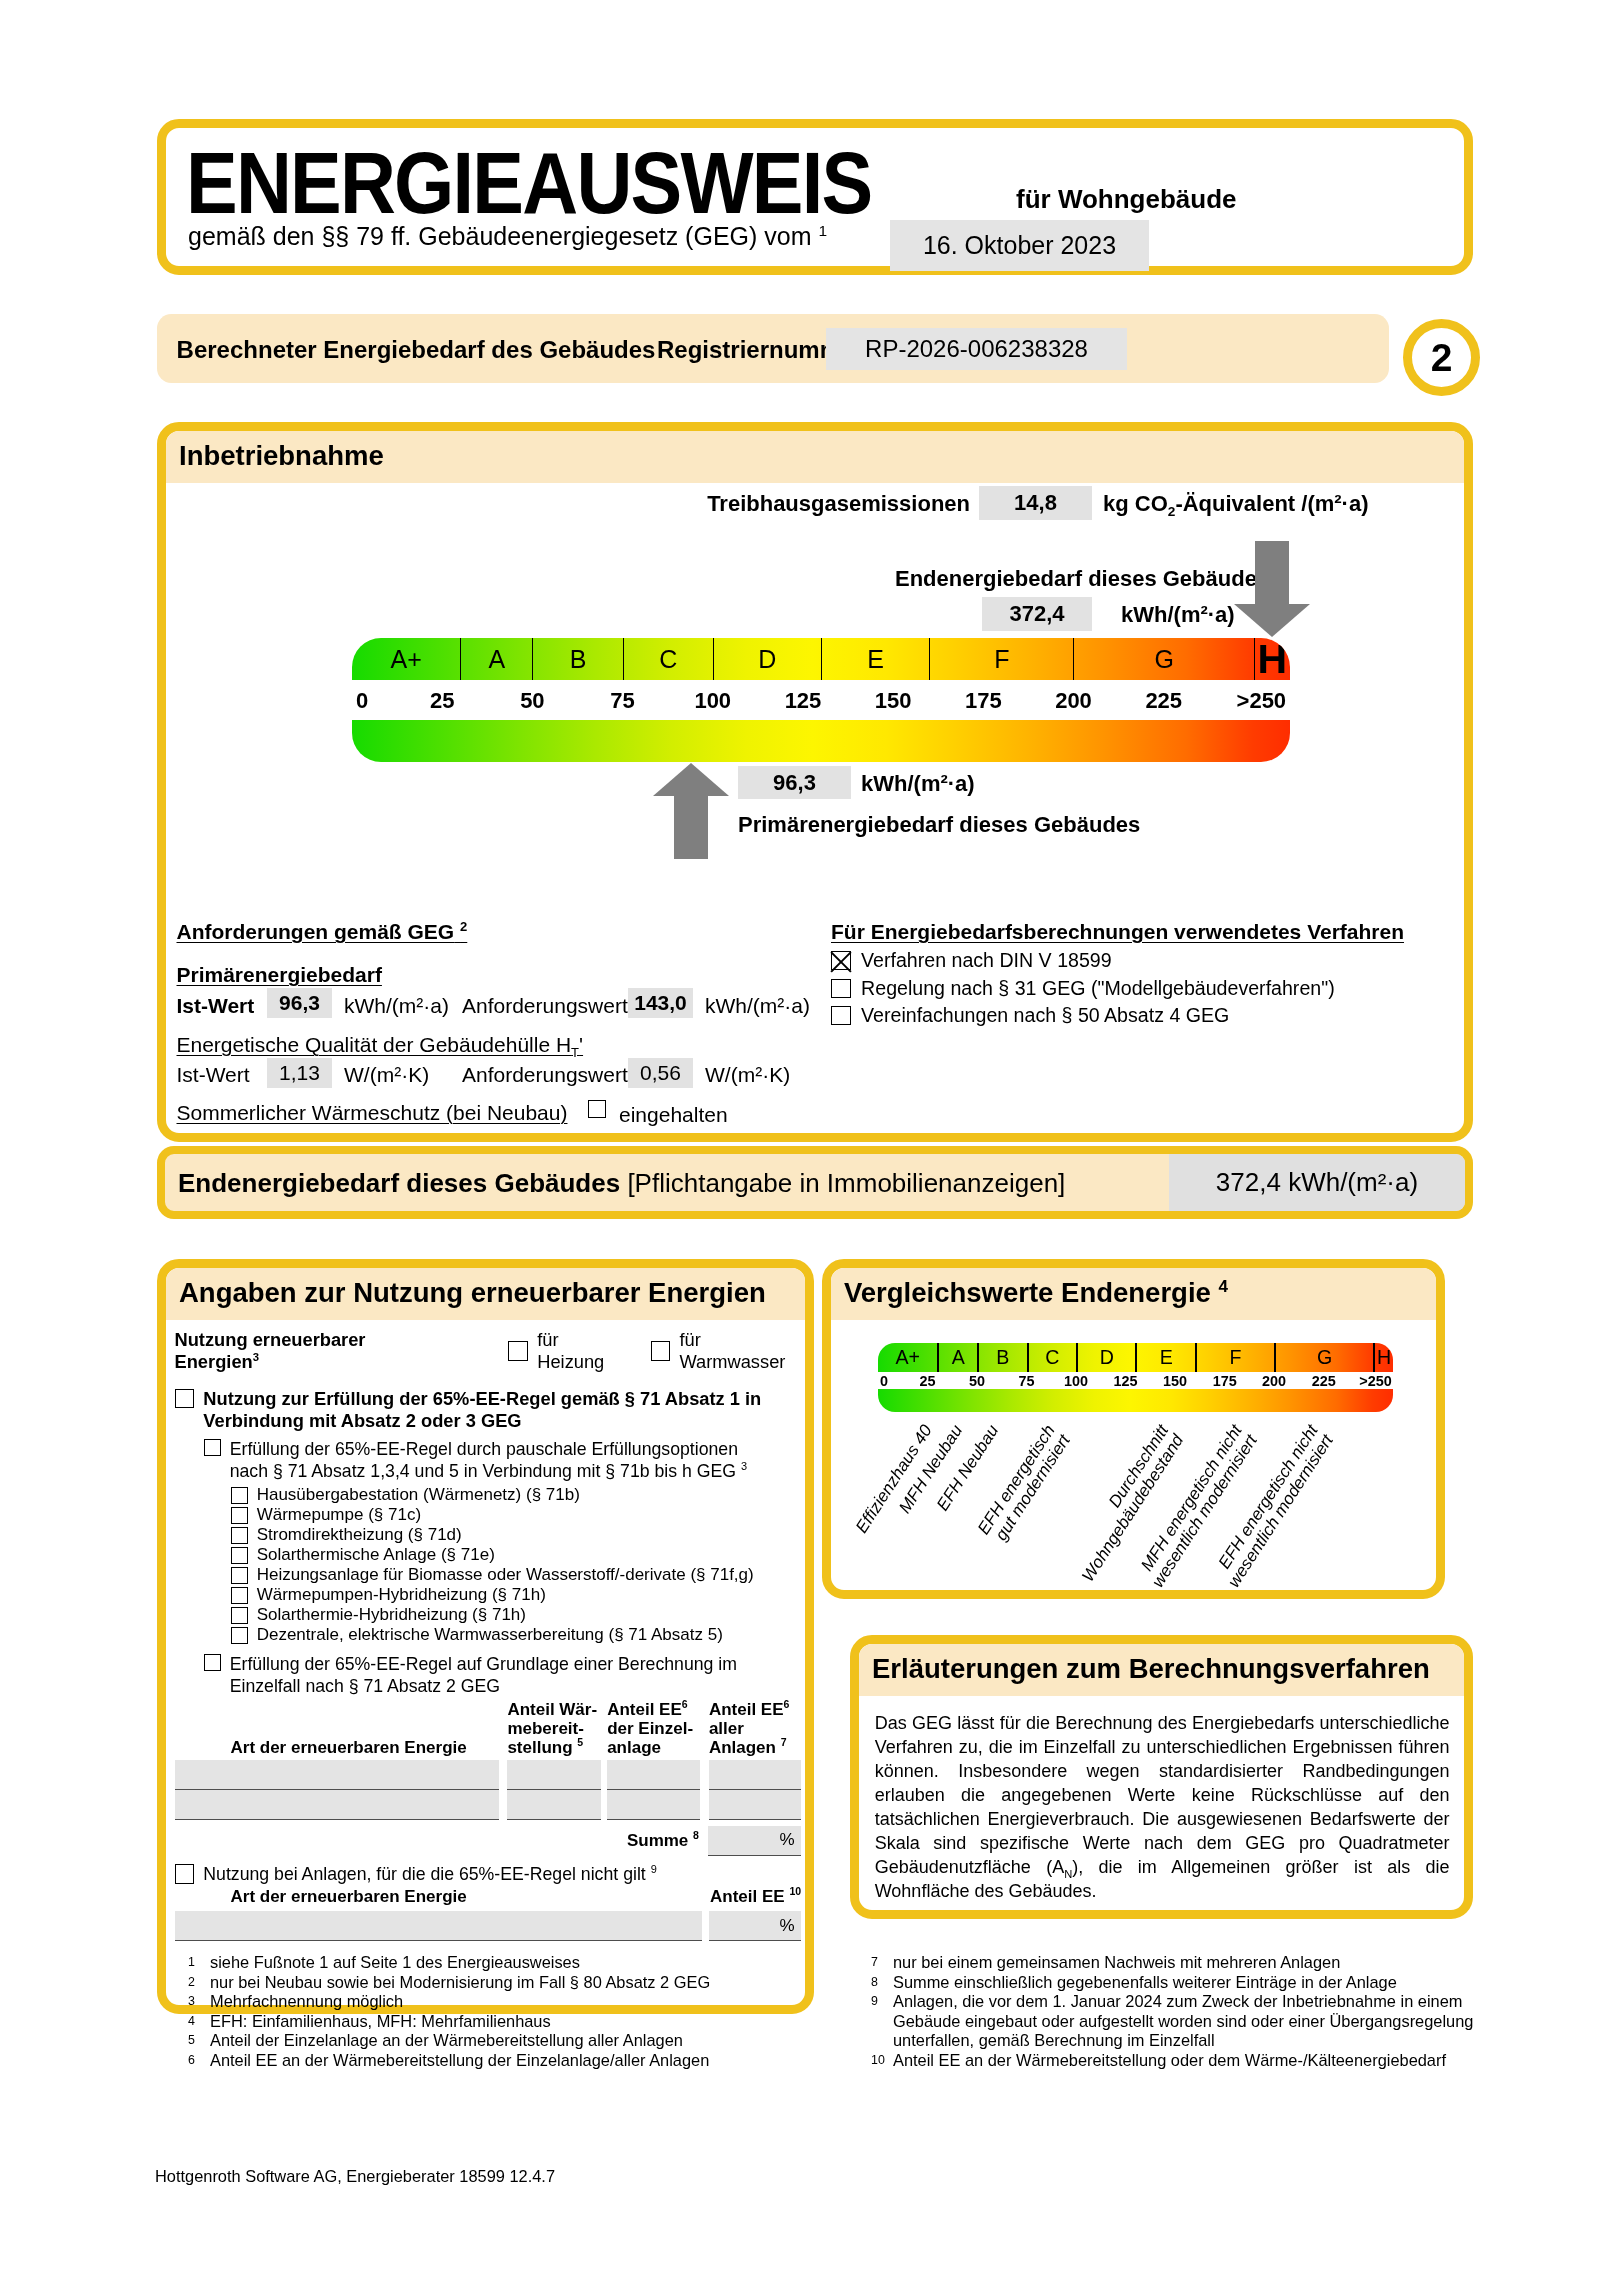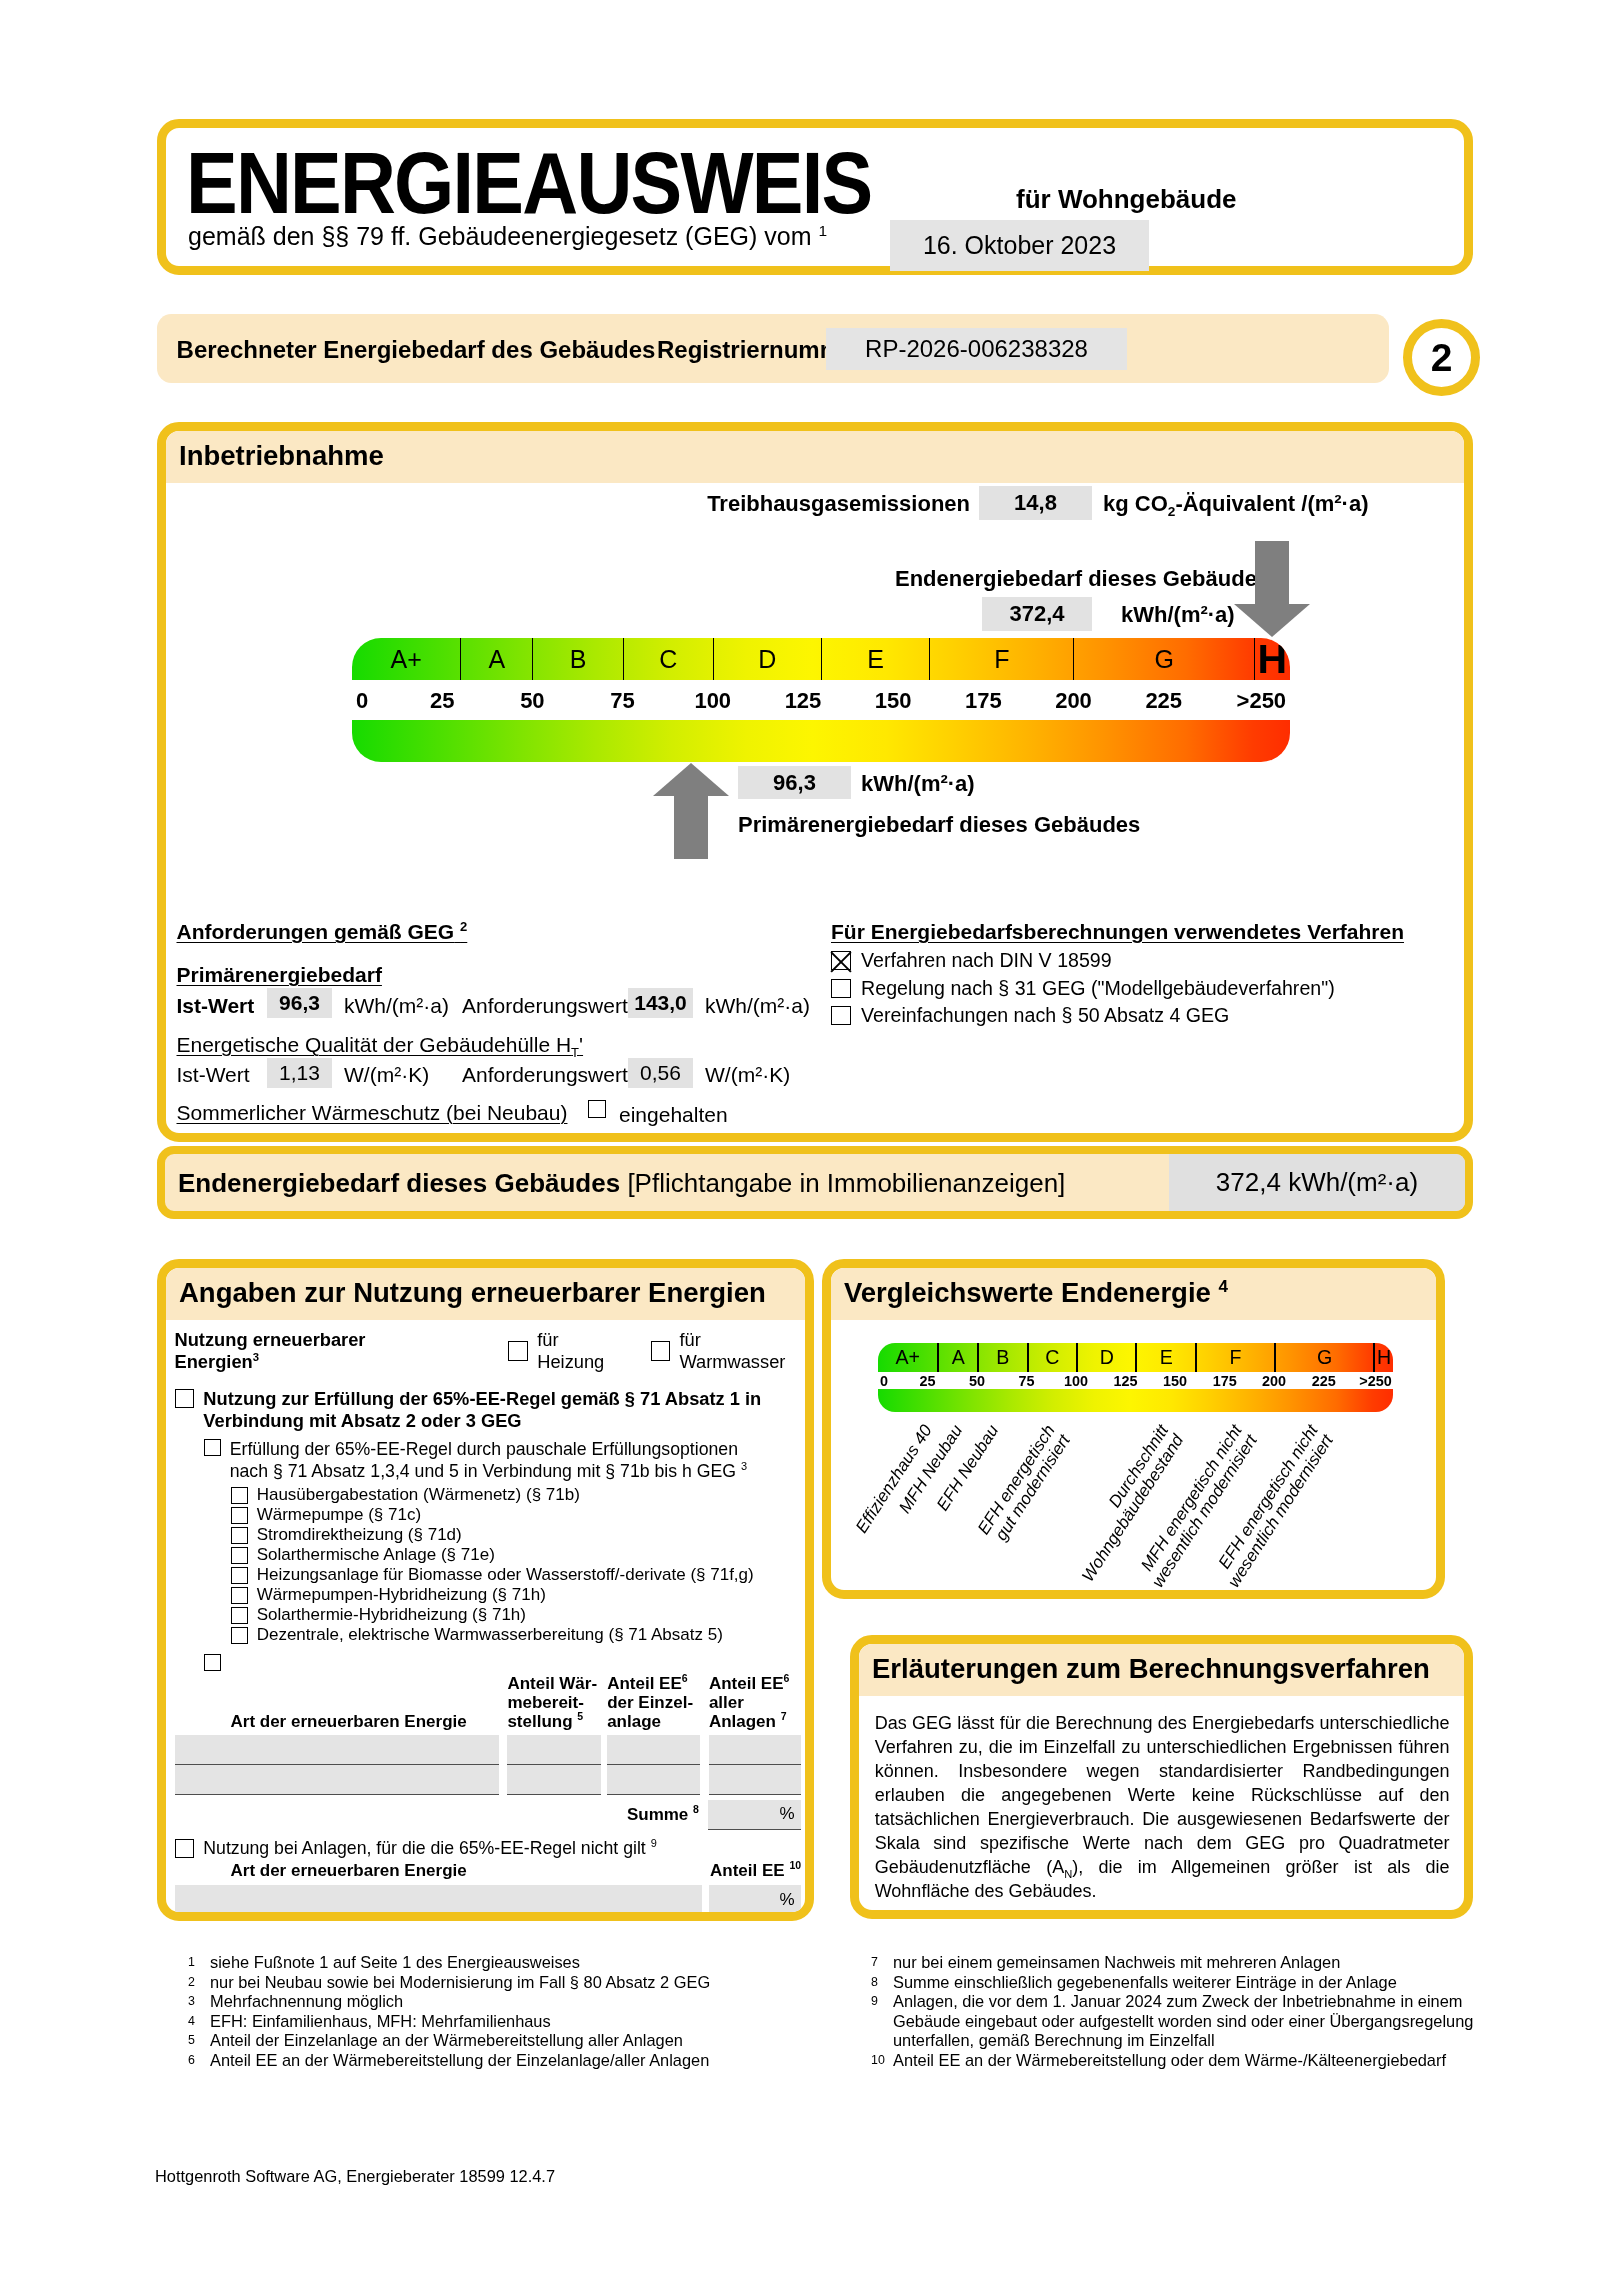--- a/index.html
+++ b/index.html
@@ -83,21 +83,21 @@
   .a-ein{left:453px;top:672px;font-size:21px;}
   .a-row1 span.lbl,.a-row2 span.lbl{position:absolute;font-size:21px;}
   .vbox{position:absolute;width:65px;height:30px;font-size:21px;}
   .verf-h{left:665px;top:489px;font-size:21px;}
   .verf-item{position:absolute;left:665px;display:flex;align-items:center;gap:10.5px;font-size:19.6px;white-space:nowrap;}
   
   .endband{left:157px;top:1146px;width:1316px;height:73px;border:8.5px solid var(--yellow);border-radius:17px;background:var(--cream);overflow:hidden;}
   .endband .lt{position:absolute;left:13px;top:14.4px;font-size:26px;white-space:nowrap;}
   .endband .gz{position:absolute;right:0;top:0;bottom:0;width:296px;background:#E0E0E0;display:flex;align-items:center;justify-content:center;font-size:26px;}
   
-  .renew{left:157px;top:1259px;width:657px;height:662px;}
+  .renew{left:157px;top:1259px;width:657px;height:755px;}
   .renew-content{position:absolute;left:8.5px;right:3.9px;top:52px;font-size:17.7px;}
   .rrow{display:flex;align-items:flex-start;gap:9.2px;}
   .intro{margin-top:9.2px;display:flex;align-items:center;font-size:18.3px;}
   .b1{margin-top:14.4px;font-size:18.3px;font-weight:bold;line-height:22px;}
   .b2{margin-top:6.5px;margin-left:29px;font-size:17.7px;line-height:22px;}
   .opts{margin-left:56px;margin-top:3px;}
   .opt{display:flex;align-items:center;gap:9.2px;height:20px;font-size:17px;white-space:nowrap;}
   .b3{margin-top:7.9px;margin-left:29px;font-size:17.7px;line-height:22px;}
   .tbl{position:relative;margin-top:2.6px;}
   .thead{display:flex;align-items:flex-end;font-size:17px;font-weight:bold;line-height:19px;}
@@ -314,20 +314,21 @@
             <span>Solarthermie-Hybridheizung (§ 71h)</span>
           </div>
         <div class="opt">
             <span class="cb sm"></span>
             <span>Dezentrale, elektrische Warmwasserbereitung (§ 71 Absatz 5)</span>
           </div>
       </div>
 
       <div class="rrow b3">
         <span class="cb sm" style="margin-top:1.3px"></span>
+        <span><span>Erfüllung der 65%-EE-Regel auf Grundlage einer Berechnung im</span><br><span>Einzelfall nach § 71 Absatz 2 GEG</span></span>
       </div>
 
       <div class="tbl">
         <div class="thead">
           <div class="tc1"><span class="ind">Art der erneuerbaren Energie</span></div>
           <div class="tc2"><span>Anteil Wär-</span><br><span>mebereit-</span><br><span>stellung</span> <sup>5</sup></div>
           <div class="tc3"><span>Anteil EE</span><sup>6</sup><br><span>der Einzel-</span><br><span>anlage</span></div>
           <div class="tc4"><span>Anteil EE</span><sup>6</sup><br><span>aller</span><br><span>Anlagen</span> <sup>7</sup></div>
         </div>
         <div class="trow" style="margin-top:3.9px">

